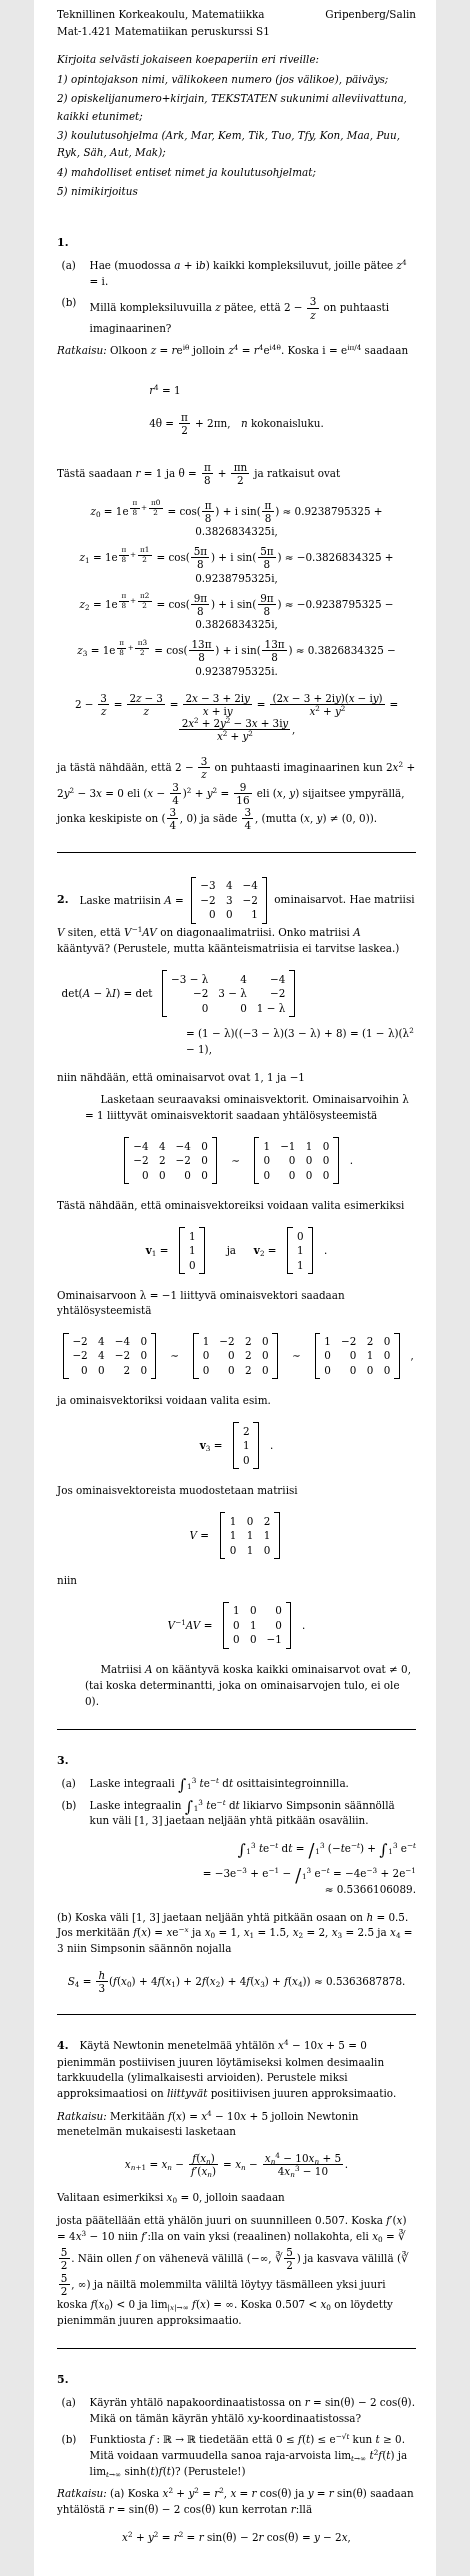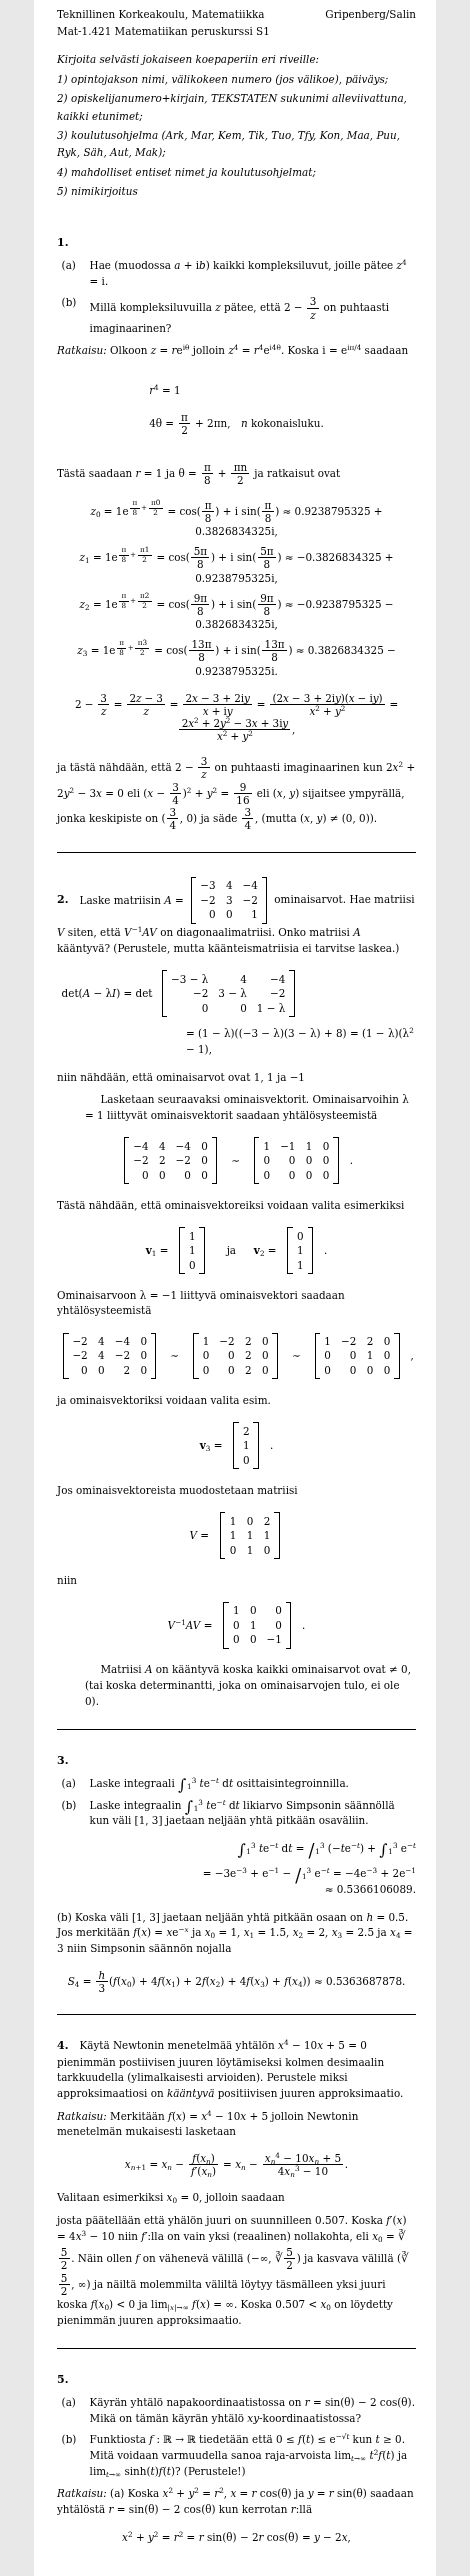--- a/index.html
+++ b/index.html
@@ -456,21 +456,21 @@
             <span class="fd">3</span>
           </span>(<i>f</i>(<i>x</i><sub>0</sub>) + 4<i>f</i>(<i>x</i><sub>1</sub>) + 2<i>f</i>(<i>x</i><sub>2</sub>) + 4<i>f</i>(<i>x</i><sub>3</sub>) + <i>f</i>(<i>x</i><sub>4</sub>)) ≈ 0.5363687878.</div>
     </div>
   </section>
 
   <hr class="rule">
 
   <section class="problem">
     <p class="pstart">
       <span class="bnum">4.</span>
-      <span>Käytä Newtonin menetelmää yhtälön <i>x</i><sup>4</sup> − 10<i>x</i> + 5 = 0 pienimmän postiivisen juuren löytämiseksi kolmen desimaalin tarkkuudella (ylimalkaisesti arvioiden). Perustele miksi approksimaatiosi on <i>kääntyvä</i> positiivisen juuren approksimaatio.</span>
+      <span>Käytä Newtonin menetelmää yhtälön <i>x</i><sup>4</sup> − 10<i>x</i> + 5 = 0 pienimmän postiivisen juuren löytämiseksi kolmen desimaalin tarkkuudella (ylimalkaisesti arvioiden). Perustele miksi approksimaatiosi on <i>liittyvät</i> positiivisen juuren approksimaatio.</span>
     </p>
     <p class="para"><i>Ratkaisu:</i> Merkitään <i>f</i>(<i>x</i>) = <i>x</i><sup>4</sup> − 10<i>x</i> + 5 jolloin Newtonin menetelmän mukaisesti lasketaan</p>
     <div class="eqblock">
       <div class="eqline"><i>x</i><sub><i>n</i>+1</sub> = <i>x</i><sub><i>n</i></sub> − <span class="frac">
             <span class="fn"><i>f</i>(<i>x</i><sub><i>n</i></sub>)</span>
             <span class="fd"><i>f</i>′(<i>x</i><sub><i>n</i></sub>)</span>
           </span> = <i>x</i><sub><i>n</i></sub> − <span class="frac">
             <span class="fn"><i>x</i><sub><i>n</i></sub><sup>4</sup> − 10<i>x</i><sub><i>n</i></sub> + 5</span>
             <span class="fd">4<i>x</i><sub><i>n</i></sub><sup>3</sup> − 10</span>
           </span>.</div>

